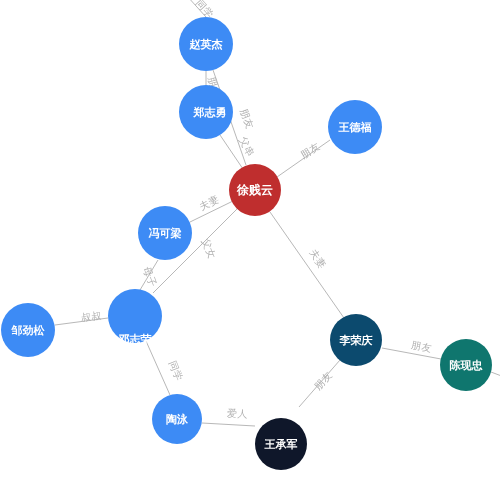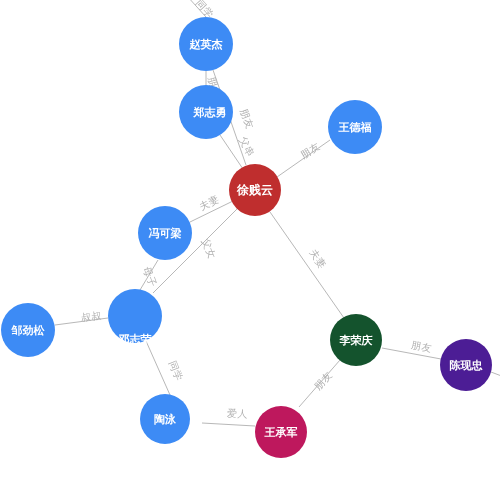--- a/index.html
+++ b/index.html
@@ -109,26 +109,26 @@
       </div>
       <div class="node" style="left: 138px; top: 206px; width: 54px; height: 54px; background: rgb(61, 139, 245);">
         <span class="node-label" style="color: rgb(255, 255, 255); text-align: right;">冯可梁</span>
       </div>
       <div class="node" style="left: 108px; top: 289px; width: 54px; height: 54px; background: rgb(61, 139, 245);">
         <span class="node-label" style="color: rgb(255, 255, 255); margin-top: 47px;">邓志荣</span>
       </div>
       <div class="node" style="left: 1px; top: 303px; width: 54px; height: 54px; background: rgb(61, 139, 245); justify-content: center;">
         <span class="node-label" style="color: rgb(255, 255, 255);">邹劲松</span>
       </div>
-      <div class="node" style="left: 140px; top: 394px; width: 50px; height: 50px; background: rgb(61, 139, 245);">
+      <div class="node" style="left: 152px; top: 394px; width: 50px; height: 50px; background: rgb(61, 139, 245);">
         <span class="node-label" style="color: rgb(255, 255, 255);">陶泳</span>
       </div>
-      <div class="node" style="left: 255px; top: 406px; width: 52px; height: 52px; background: #be185d;">
+      <div class="node" style="left: 255px; top: 418px; width: 52px; height: 52px; background: #0f172a;">
         <span class="node-label" style="color: rgb(255, 255, 255);">王承军</span>
       </div>
-      <div class="node" style="left: 330px; top: 314px; width: 52px; height: 52px; background: #14532d;">
+      <div class="node" style="left: 330px; top: 314px; width: 52px; height: 52px; background: #0c4a6e;">
         <span class="node-label" style="color: rgb(255, 255, 255);">李荣庆</span>
       </div>
-      <div class="node" style="left: 440px; top: 339px; width: 52px; height: 52px; background: #4c1d95;">
+      <div class="node" style="left: 440px; top: 339px; width: 52px; height: 52px; background: #0f766e;">
         <span class="node-label" style="color: rgb(255, 255, 255);">陈现忠</span>
       </div>
     </div>
 </div>
 
 </body></html>

